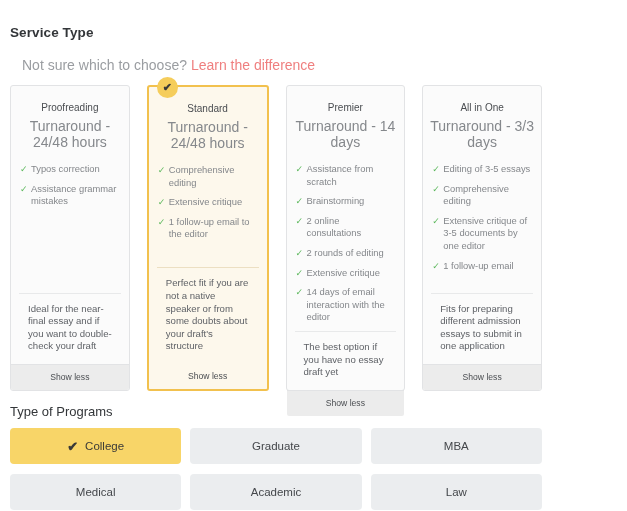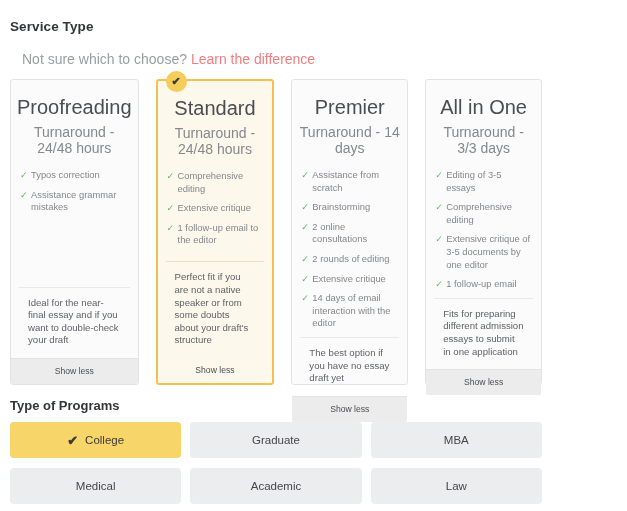--- a/index.html
+++ b/index.html
@@ -12,21 +12,21 @@
     background: #ffffff;
     font-family: "Liberation Sans", sans-serif;
     color: #3c4043;
     overflow: hidden;
   }
   .page {
     position: relative;
     width: 552px;
     height: 511px;
     box-sizing: border-box;
-    padding: 10px 8px;
+    padding: 16px 8px;
   }
 
   
   .section-title {
     font-size: 13.5px;
     font-weight: bold;
     color: #333639;
     margin: 0;
     padding: 9px 0 0 2px;
     letter-spacing: 0.1px;
@@ -80,21 +80,21 @@
     line-height: 21px;
     text-align: center;
     font-weight: bold;
   }
 
   .card-head {
     padding: 16px 6px 0 6px;
     text-align: center;
   }
   .card-title {
-    font-size: 20px;
+    font-size: 10px;
     color: #4a4d51;
     margin: 0;
     font-weight: normal;
   }
   .card-turn {
     font-size: 14px;
     color: #85888c;
     margin: 5px 0 0 0;
   }
 
@@ -145,21 +145,21 @@
     border-bottom-right-radius: 2px;
   }
   .card.selected .show-less {
     background: #fdf8ec;
     border-top: none;
   }
 
   
   .programs-title {
     font-size: 13px;
-    font-weight: bold;
+    font-weight: normal;
     color: #333639;
     margin: 0;
     padding: 13px 0 0 2px;
   }
   .program-grid {
     display: grid;
     grid-template-columns: repeat(3, 1fr);
     gap: 10px 9px;
     padding: 9px 2px 0 2px;
   }

